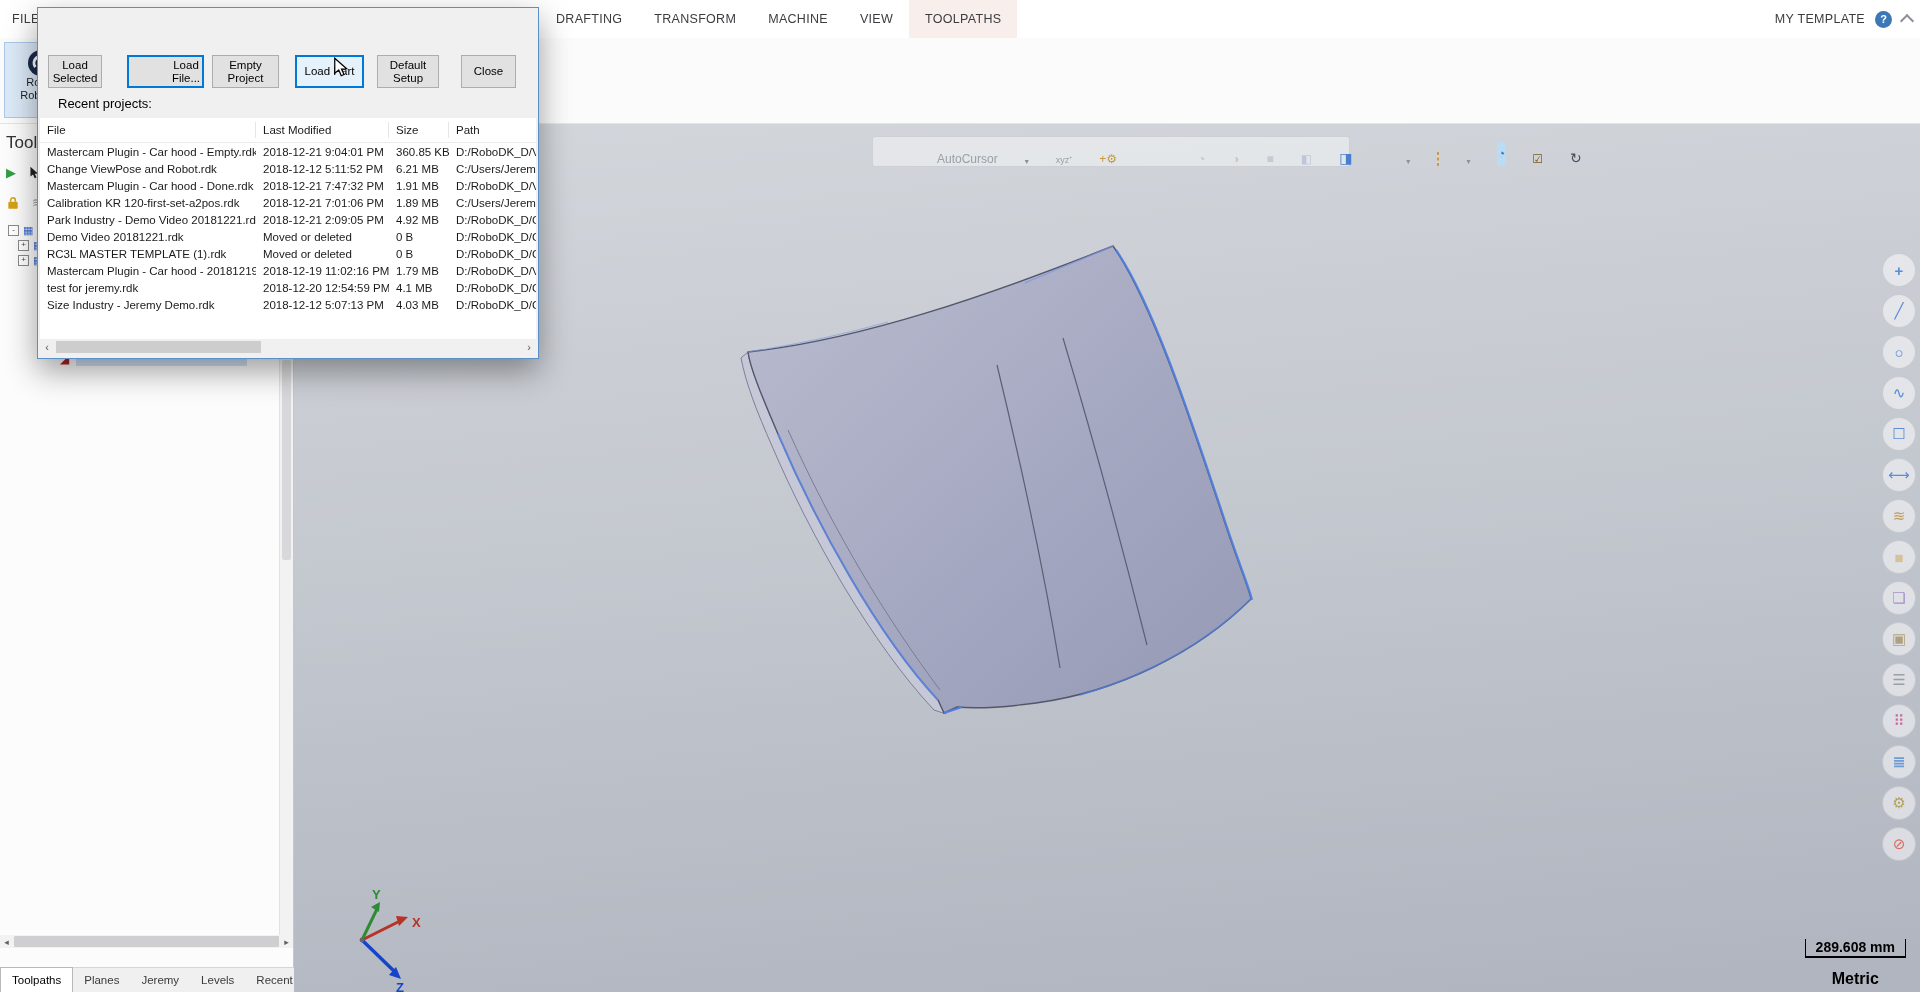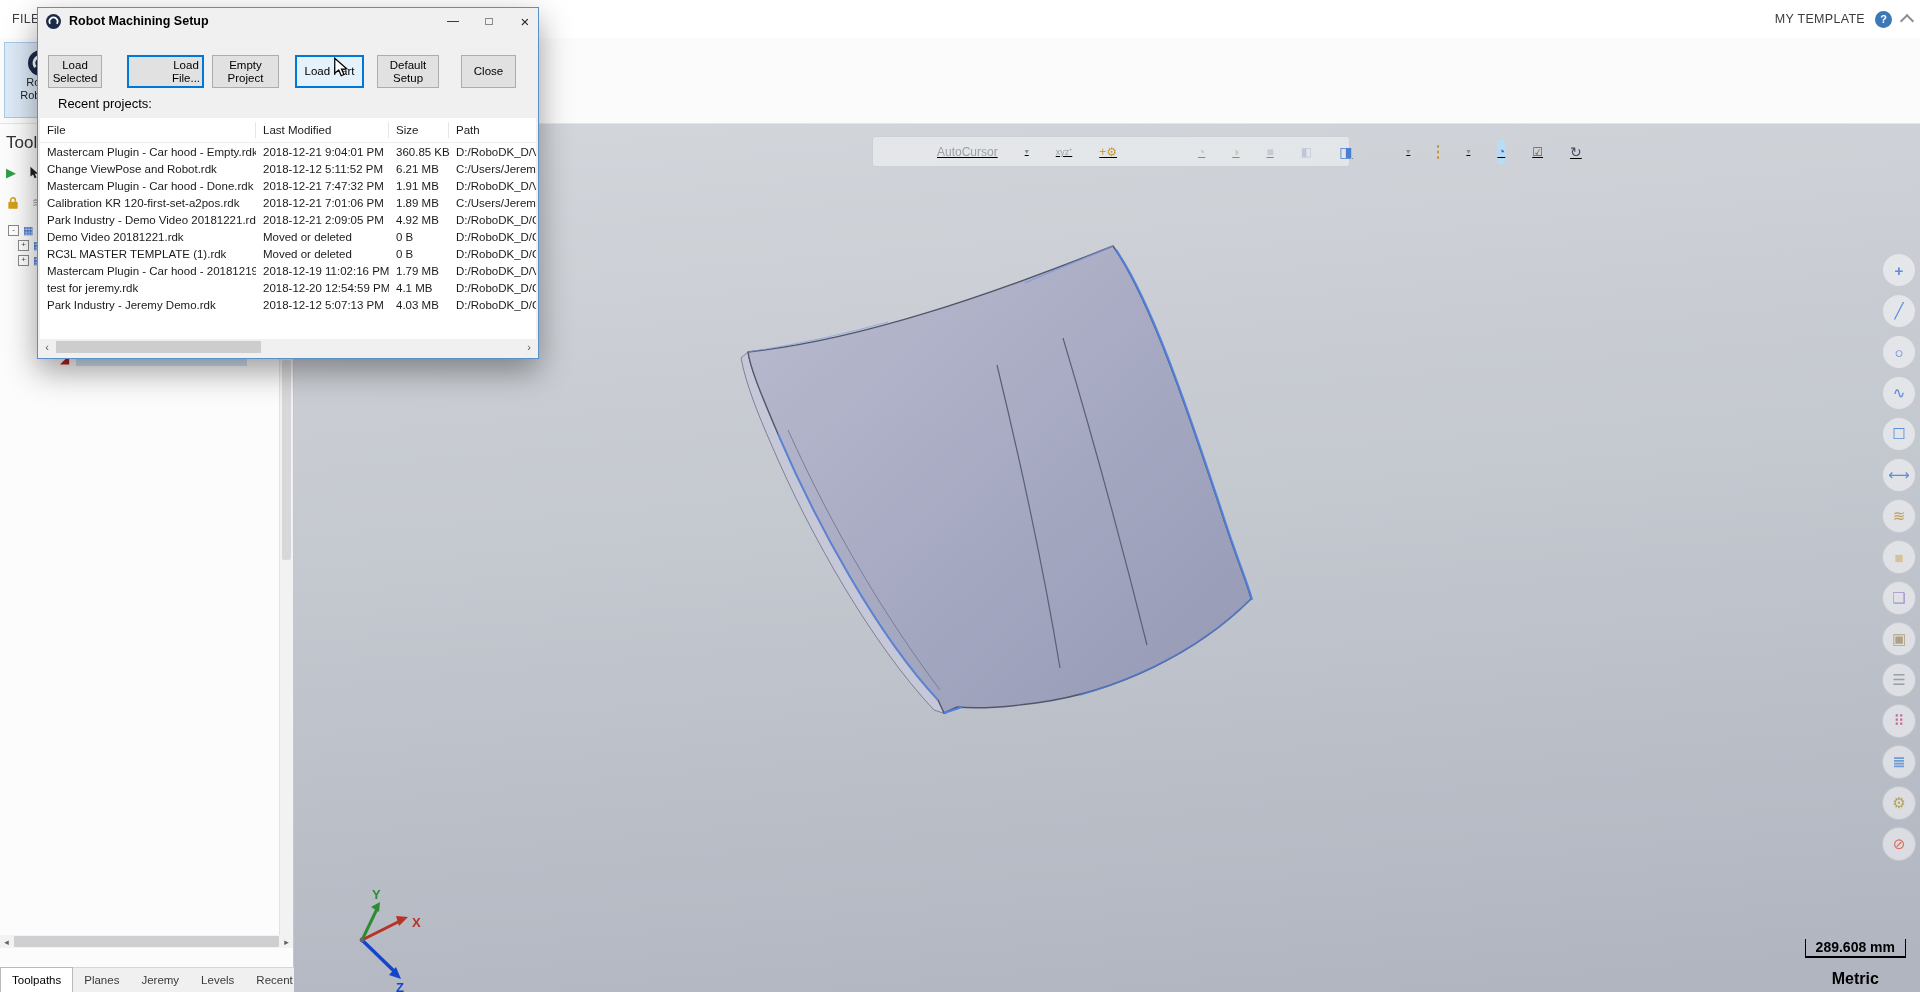--- a/index.html
+++ b/index.html
@@ -45,22 +45,22 @@
     display:flex;align-items:stretch;}
   .ptab{padding:0 11px;line-height:24px;font-size:11.5px;color:#3a3a3a;}
   .ptab.active{background:#fff;border:1px solid #b9b9bb;border-bottom:none;color:#000;margin-top:-1px;line-height:25px;}
 
   
   #canvas{left:294px;top:123px;width:1626px;height:869px;
     background:linear-gradient(175deg,#d3d6db 0%,#c4c8cf 45%,#afb4bf 100%);z-index:1;}
 
   
   #selbar{left:872px;top:136px;width:478px;height:31px;background:rgba(244,246,248,.55);
-    border:1px solid rgba(185,190,197,.55);border-radius:3px;display:flex;align-items:center;
-    padding:0 10px;gap:27px;box-sizing:border-box;z-index:6;text-decoration:underline;}
+    border:1px solid rgba(185,190,197,.55);border-radius:3px;display:flex;align-items:flex-end;
+    padding:0 10px;gap:27px;box-sizing:border-box;z-index:6;}
   .sb{font-size:12px;color:#9aa0a8;}
   .sb-caret{font-size:8px;color:#8a9098;}
   .sb-div{width:1px;height:18px;background:#c5cad0;}
   .ghost{opacity:.4;}
   #sb-dashedsq{width:12px;height:12px;border:1.5px dashed #c89a50;background:rgba(232,216,184,.6);}
   #sb-hilite{width:24px;height:24px;background:#badcf5;border-radius:2px;text-align:center;line-height:24px;
     font-size:13px;color:#3a78c0;}
 
   
   .rt-btn{position:absolute;left:1882px;width:34px;height:34px;border-radius:50%;
@@ -115,20 +115,27 @@
     </symbol>
     <symbol id="swirl" viewBox="0 0 16 16">
       <circle cx="8" cy="8" r="8" fill="#1c2b4a"></circle>
       <path d="M4.5 10.5 A4.3 4.3 0 1 1 11.5 10.5" fill="none" stroke="#fff" stroke-width="1.8"></path>
     </symbol>
   </defs>
 </svg>
 
 <div class="abs" id="menubar">
   <span class="abs" id="file-label">FILE</span>
+  <div class="abs" id="menu-tabs">
+    <span class="menu-tab">DRAFTING</span>
+    <span class="menu-tab">TRANSFORM</span>
+    <span class="menu-tab">MACHINE</span>
+    <span class="menu-tab">VIEW</span>
+    <span class="menu-tab active">TOOLPATHS</span>
+  </div>
   <div class="abs" id="menu-right">
     <span id="my-mastercam">MY TEMPLATE</span>
     <span id="help-circle">?</span>
     <span id="ribbon-collapse"></span>
   </div>
 </div>
 
 <div class="abs" id="ribbon">
   <div class="abs" id="robot-btn">
     <svg width="26" height="26">
@@ -308,31 +315,20 @@
   <div class="abs" id="panel-tabs">
     <span class="ptab active">Toolpaths</span>
     <span class="ptab">Planes</span>
     <span class="ptab">Jeremy</span>
     <span class="ptab">Levels</span>
     <span class="ptab">Recent Func...</span>
   </div>
 </div>
 
 <div class="abs" id="dialog">
-  <div class="abs" id="dlg-title">
-    <svg width="15" height="15" style="margin-left:8px">
-        <use href="#swirl"></use>
-      </svg>
-    <span id="dlg-title-text">Robot Machining Setup</span>
-    <div id="dlg-controls">
-      <span class="dlg-ctl">—</span>
-      <span class="dlg-ctl">□</span>
-      <span class="dlg-ctl" style="font-size:15px">×</span>
-    </div>
-  </div>
 
   <button class="dlg-btn" style="left:10px;width:54px">Load
 Selected</button>
   <button class="dlg-btn focused" style="left:89px;width:77px">Load File...</button>
   <button class="dlg-btn" style="left:174px;width:67px">Empty
 Project</button>
   <button class="dlg-btn hover" style="left:257px;width:69px">Load Part</button>
   <button class="dlg-btn" style="left:339px;width:62px">Default
 Setup</button>
   <button class="dlg-btn" style="left:423px;width:55px">Close</button>
@@ -394,21 +390,21 @@
       <span class="tc">1.79 MB</span>
       <span class="tc">D:/RoboDK_D/V</span>
     </div>
     <div class="trow">
       <span class="tc">test for jeremy.rdk</span>
       <span class="tc">2018-12-20 12:54:59 PM</span>
       <span class="tc">4.1 MB</span>
       <span class="tc">D:/RoboDK_D/C</span>
     </div>
     <div class="trow">
-      <span class="tc">Park Industry - Jeremy Demo.rdk</span>
+      <span class="tc">Size Industry - Jeremy Demo.rdk</span>
       <span class="tc">2018-12-12 5:07:13 PM</span>
       <span class="tc">4.03 MB</span>
       <span class="tc">D:/RoboDK_D/C</span>
     </div>
   </div>
 
   <div class="abs" id="dlg-hscroll">
     <span class="dscroll-arrow">‹</span>
     <div id="dlg-hthumb"></div>
     <span class="dscroll-arrow" style="margin-left:auto">›</span>

